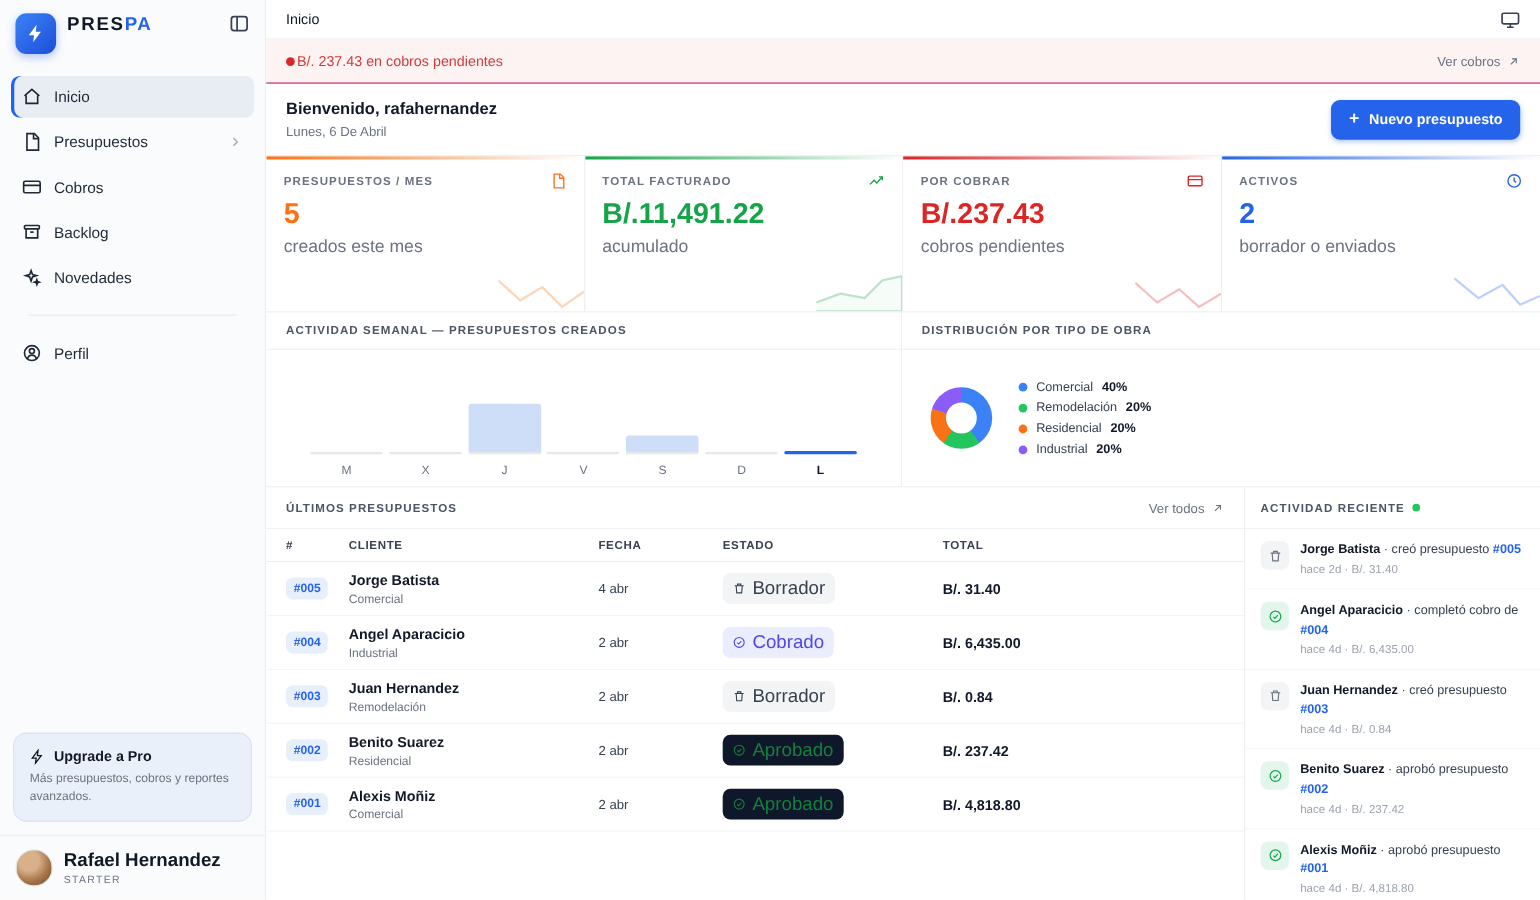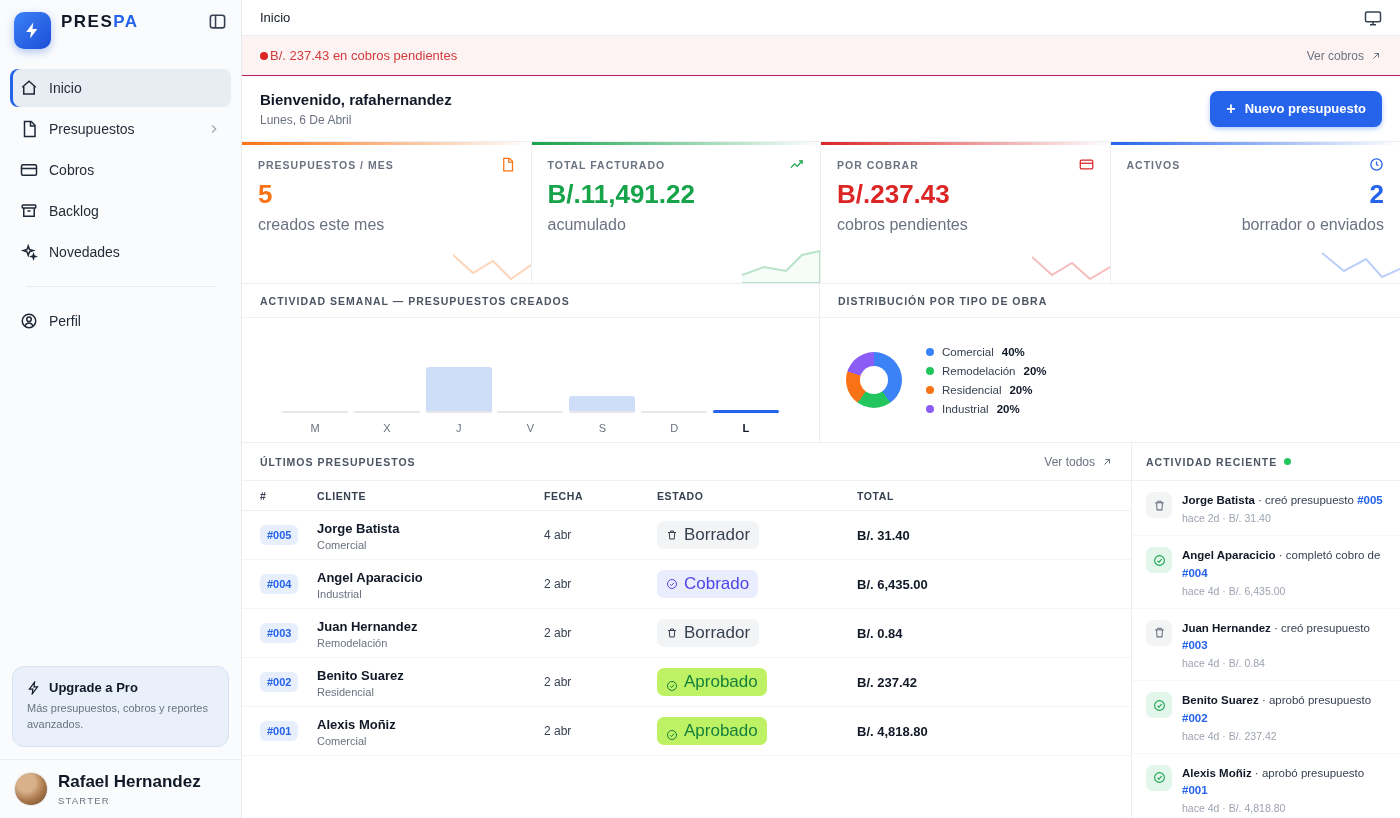--- a/index.html
+++ b/index.html
@@ -41,21 +41,21 @@
 
   .welcome { height:66px; flex:none; display:flex; align-items:center; padding:0 18px; border-bottom:1px solid #eceef1; }
   .welcome-title { font-size:15px; font-weight:bold; color:#111827; }
   .welcome-date { font-size:12px; color:#6b7280; margin-top:5px; }
   .new-btn { margin-left:auto; background:#2563eb; color:#fff; border:none; border-radius:8px; height:36px; padding:0 16px; font-size:13px; font-weight:600; display:flex; align-items:center; gap:9px; cursor:pointer; box-shadow:0 2px 5px rgba(37,99,235,.35); font-family:inherit; }
   .plus { font-size:16px; font-weight:bold; line-height:1; }
 
   
   .stats { height:142px; flex:none; display:grid; grid-template-columns:repeat(4,1fr); border-bottom:1px solid #eceef1; }
   .stat { position:relative; padding:15px 16px 0; border-right:1px solid #eceef1; overflow:hidden; }
-  .stat:last-child { border-right:none;text-align:right; }
+  .stat:last-child { border-right:none; }
   .stat::before { content:""; position:absolute; top:0; left:0; right:0; height:3px; background:linear-gradient(90deg, var(--c), rgba(255,255,255,.15)); }
   .stat-orange { --c:#f97316; }
   .stat-green  { --c:#16a34a; }
   .stat-red    { --c:#dc2626; }
   .stat-blue   { --c:#2563eb; }
   .stat-label { display:flex; justify-content:space-between; align-items:center; font-size:10.5px; font-weight:bold; letter-spacing:1px; color:#6b7280; }
   .stat-icon { color:var(--c); display:flex; }
   .stat-value { font-size:26px; font-weight:800; color:var(--c); margin-top:7px; }
   .stat-sub { font-size:16px; color:#6b7280; margin-top:6px; }
   .spark { position:absolute; right:0; bottom:0; stroke:var(--c); opacity:.3; fill:var(--c); fill-opacity:.12; }
@@ -90,21 +90,21 @@
   .thead { height:30px; border-bottom:1px solid #eceef1; font-size:10.5px; font-weight:bold; letter-spacing:.6px; color:#374151; }
   .trow { height:49px; border-bottom:1px solid #f3f4f6; cursor:pointer; }
   .id-badge { display:inline-block; background:#e7effc; color:#2563eb; font-size:11px; font-weight:bold; padding:4px 7px; border-radius:6px; }
   .client-name { font-size:13px; font-weight:600; color:#111827; }
   .client-type { font-size:11px; color:#6b7280; margin-top:2px; }
   .cell-date { font-size:12px; color:#374151; }
   .badge { display:inline-flex; align-items:center; gap:6px; font-size:17px; font-weight:500; padding:4px 9px; border-radius:7px; }
   .badge svg { flex:none; }
   .badge-borrador { background:#f3f4f6; color:#374151; }
   .badge-cobrado  { background:#e9edfd; color:#4f46e5; }
-  .badge-aprobado { background:#bef264; color:#15803d;align-items:flex-end; }
+  .badge-aprobado { background:#0f172a; color:#15803d; }
   .cell-total { font-size:13px; font-weight:bold; color:#111827; }
 
   .activity-panel { display:flex; flex-direction:column; overflow:hidden; }
   .activity-header { height:38px; flex:none; display:flex; align-items:center; gap:7px; padding:0 14px; border-bottom:1px solid #f0f1f3; font-size:10.5px; font-weight:bold; letter-spacing:1px; color:#4b5563; }
   .pulse-dot { width:7px; height:7px; border-radius:50%; background:#22c55e; }
   .activity-item { display:flex; gap:10px; padding:11px 14px; border-bottom:1px solid #f6f7f8; }
   .act-icon { width:26px; height:26px; border-radius:7px; flex:none; display:flex; align-items:center; justify-content:center; }
   .act-draft { background:#f3f4f6; color:#6b7280; }
   .act-done  { background:#e3f6ec; color:#16a34a; }
   .act-text { font-size:11.5px; color:#374151; line-height:1.5; }

